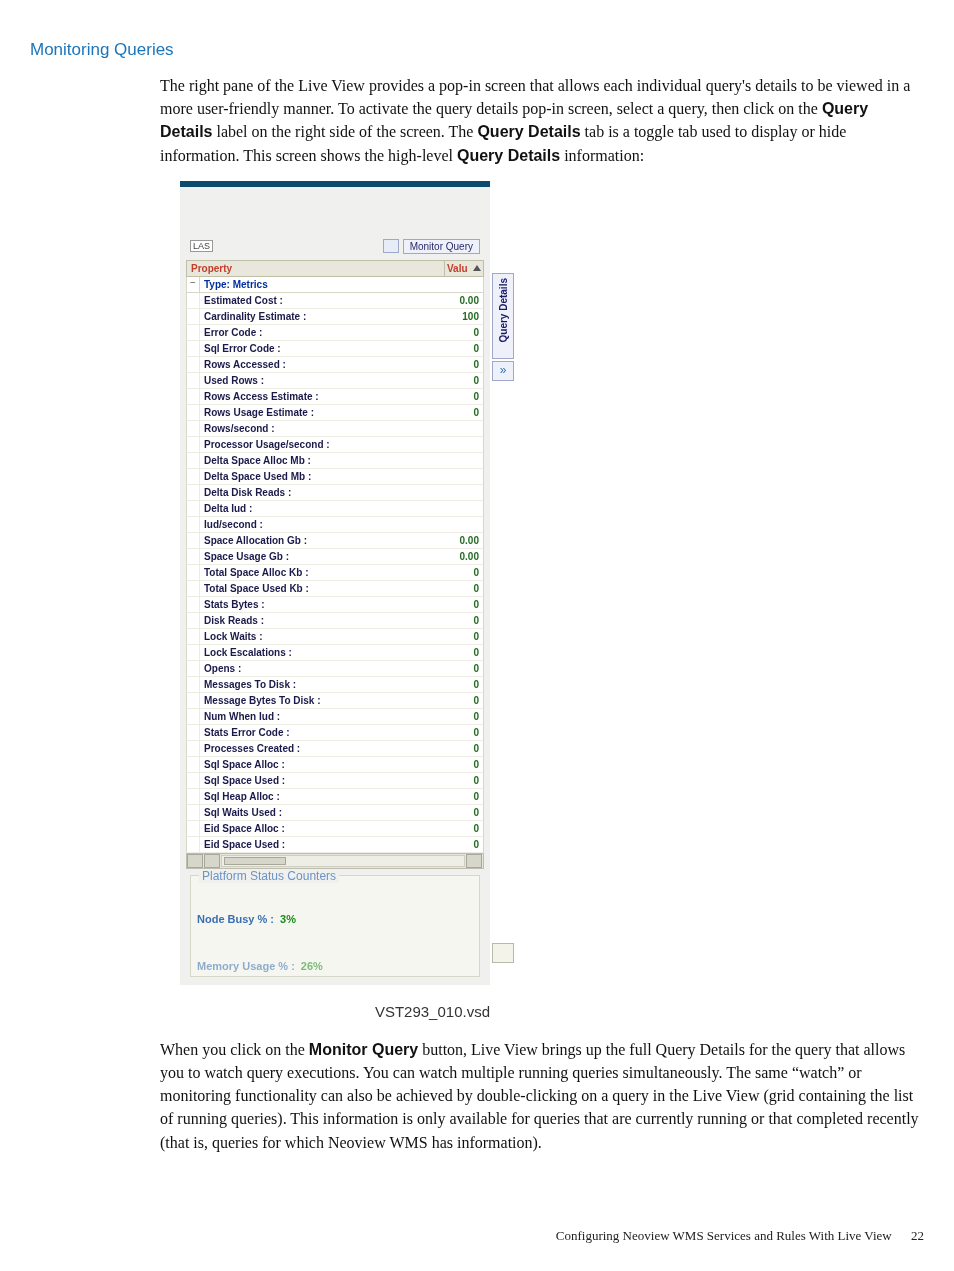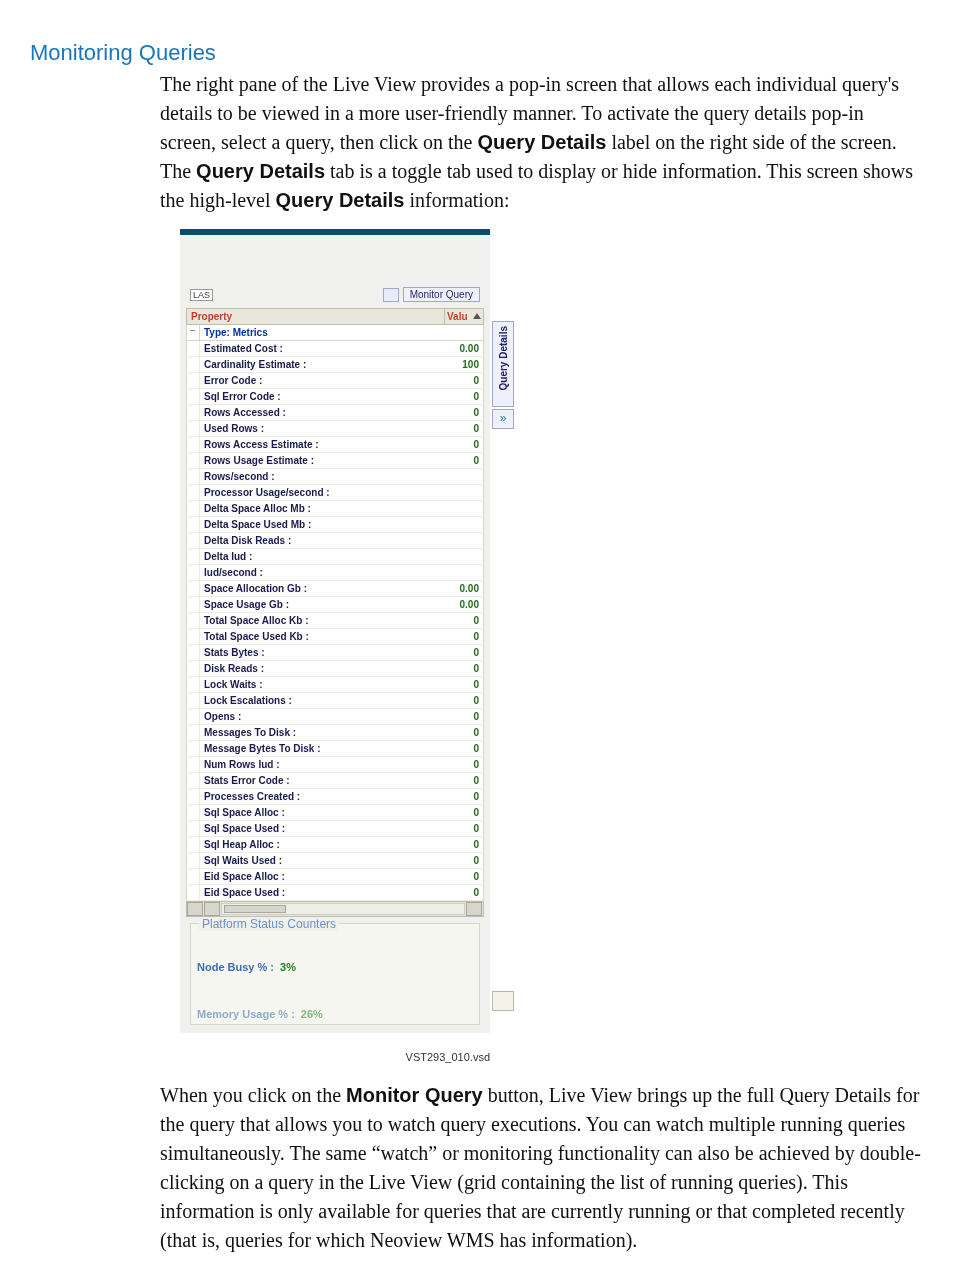--- a/index.html
+++ b/index.html
@@ -8,25 +8,25 @@
     font-family: Georgia, "Times New Roman", serif;
     background: #fff;
     color: #111;
     width: 954px;
     box-sizing: border-box;
   }
   h2.section-heading {
     font-family: Arial, Helvetica, sans-serif;
     color: #1b75bb;
     font-weight: 400;
-    font-size: 22px;
-    margin: 0 0 4px 0;
+    font-size: 17px;
+    margin: 0 0 14px 0;
   }
   .body-text {
-    font-size: 20px;
+    font-size: 16px;
     line-height: 1.45;
     margin: 0 0 14px 0;
     padding-left: 130px;
   }
   .body-text b, .body-text strong {
     font-family: Arial, Helvetica, sans-serif;
     font-weight: 700;
   }
   .screenshot-wrap {
     margin: 10px 0 18px 150px;
@@ -213,21 +213,21 @@
     align-items:baseline;
     gap:6px;
     font-size:11px;
     padding:2px 0;
     margin-top:31px;
   }
   .psc-row .k { color:#3a6fb0; font-weight:700; }
   .psc-row .v { color:#1a8a1a; font-weight:700; }
   .vsd-label {
     font-family: Arial, Helvetica, sans-serif;
-    font-size:11px;
+    font-size:15px;
     color:#333;
     text-align:right;
     margin-left:150px;
     width:310px;
     padding-right:0;
   }
   .footer {
     position: absolute;
     font-family: Georgia, "Times New Roman", serif;
     font-size: 13px;
@@ -421,21 +421,21 @@
           <div class="name">Messages To Disk :</div>
           <div class="val">0</div>
         </div>
         <div class="metric-row">
           <div class="indent"></div>
           <div class="name">Message Bytes To Disk :</div>
           <div class="val">0</div>
         </div>
         <div class="metric-row">
           <div class="indent"></div>
-          <div class="name">Num Rows Iud :</div>
+          <div class="name">Num When Iud :</div>
           <div class="val">0</div>
         </div>
         <div class="metric-row">
           <div class="indent"></div>
           <div class="name">Stats Error Code :</div>
           <div class="val">0</div>
         </div>
         <div class="metric-row">
           <div class="indent"></div>
           <div class="name">Processes Created :</div>

